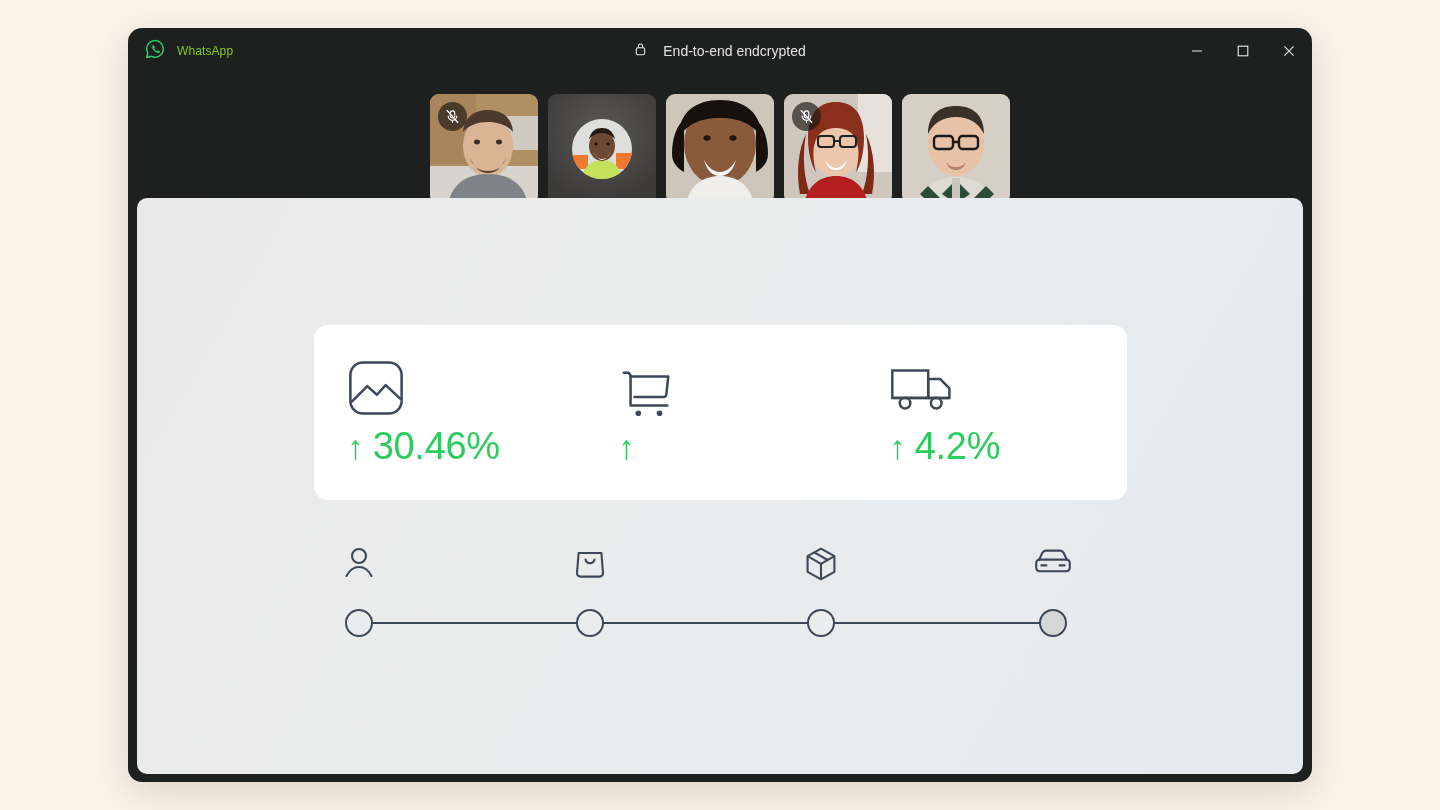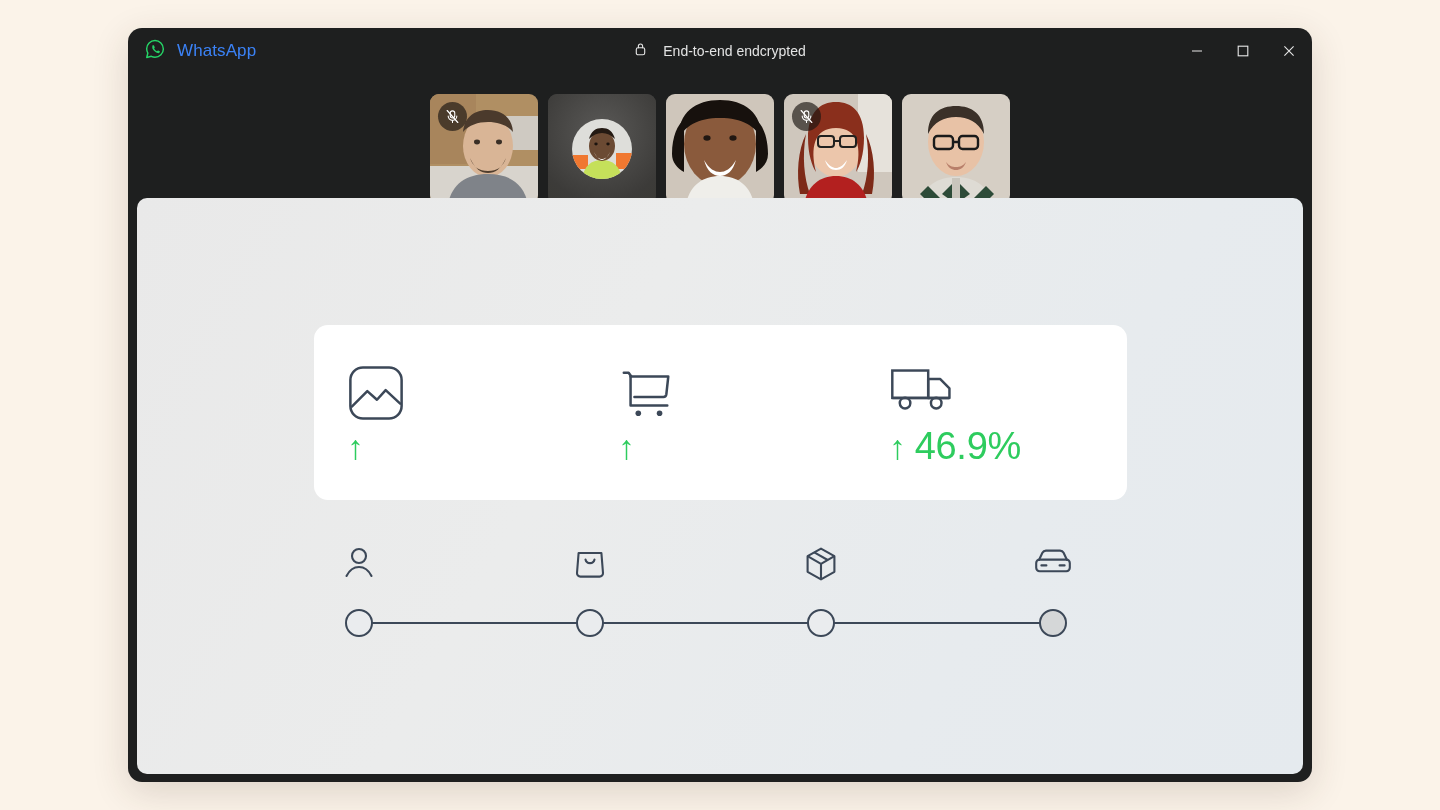--- a/index.html
+++ b/index.html
@@ -20,21 +20,21 @@
     box-shadow: 0 10px 36px rgba(60,45,30,.16);
     overflow: hidden;
   }
 
   
   .titlebar {
     position: relative; height: 46px; width: 100%;
     display: flex; align-items: center;
   }
   .brand { display: flex; align-items: center; gap: 11px; padding-left: 16px; }
-  .brand-label { color: #3b82f6; font-size: 17px; letter-spacing: .1px; }
+  .brand-label { color: #84cc16; font-size: 12px; letter-spacing: .1px; }
   .center-status {
     position: absolute; left: 0; right: 0; top: 0; height: 46px;
     display: flex; align-items: center; justify-content: center; gap: 16px;
     pointer-events: none;
   }
   .center-status .lbl { color: #e3e3e3; font-size: 14px; }
   .winbtns { position: absolute; right: 0; top: 0; height: 46px; display: flex; }
   .winbtn {
     width: 46px; height: 46px; display: flex; align-items: center; justify-content: center;
     color: #e8e8e8;
@@ -249,20 +249,21 @@
 
         <div class="stat">
           <div class="ic">
             <svg width="58" height="58" viewBox="0 0 60 60" fill="none">
               <rect x="3.5" y="3.5" width="53" height="53" rx="13" stroke="#3c4858" stroke-width="2.6"></rect>
               <path d="M5 44l16-16 10 9 9-10 15 14" stroke="#3c4858" stroke-width="2.6" stroke-linecap="round" stroke-linejoin="round"></path>
             </svg>
           </div>
           <div class="val">
             <span class="arrow-up">↑</span>
+            <span>30.46%</span>
           </div>
         </div>
 
         <div class="stat">
           <div class="ic">
             <svg width="58" height="58" viewBox="0 0 60 60" fill="none">
               <path d="M6 9h5l2.6 3.6" stroke="#3c4858" stroke-width="2.6" stroke-linecap="round" stroke-linejoin="round"></path>
               <path d="M13 13h39l-2 18.5a3 3 0 0 1-3 2.6H17" stroke="#3c4858" stroke-width="2.6" stroke-linecap="round" stroke-linejoin="round"></path>
               <path d="M13 13v30h38" stroke="#3c4858" stroke-width="2.6" stroke-linecap="round" stroke-linejoin="round"></path>
               <circle cx="21" cy="51" r="2.9" fill="#3c4858"></circle>
@@ -279,21 +280,21 @@
             <svg width="68" height="58" viewBox="0 0 72 60" fill="none">
               <rect x="3.5" y="11.5" width="38" height="29" stroke="#3c4858" stroke-width="2.6"></rect>
               <path d="M41.5 20.5h12.8l9.7 10v10H41.5z" stroke="#3c4858" stroke-width="2.6" stroke-linejoin="round"></path>
               <path d="M3.5 40.5h60" stroke="#3c4858" stroke-width="2.6"></path>
               <circle cx="17" cy="46" r="5.6" stroke="#3c4858" stroke-width="2.6" fill="none"></circle>
               <circle cx="50" cy="46" r="5.6" stroke="#3c4858" stroke-width="2.6" fill="none"></circle>
             </svg>
           </div>
           <div class="val">
             <span class="arrow-up">↑</span>
-            <span>46.9%</span>
+            <span>4.2%</span>
           </div>
         </div>
       </div>
 
       <div class="stepper">
         <div class="step-icons">
           <span class="step-icon" style="left:8px;">
             <svg width="30" height="34" viewBox="0 0 30 34" fill="none">
               <circle cx="15" cy="10" r="7" stroke="#3c4858" stroke-width="2.1"></circle>
               <path d="M2.5 30c3-6 7.4-9 12.5-9s9.5 3 12.5 9" stroke="#3c4858" stroke-width="2.1" stroke-linecap="round"></path>

